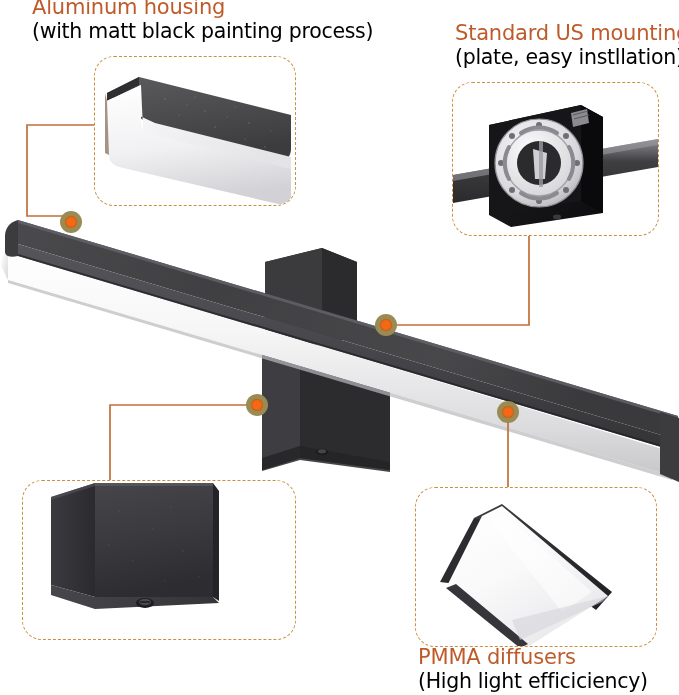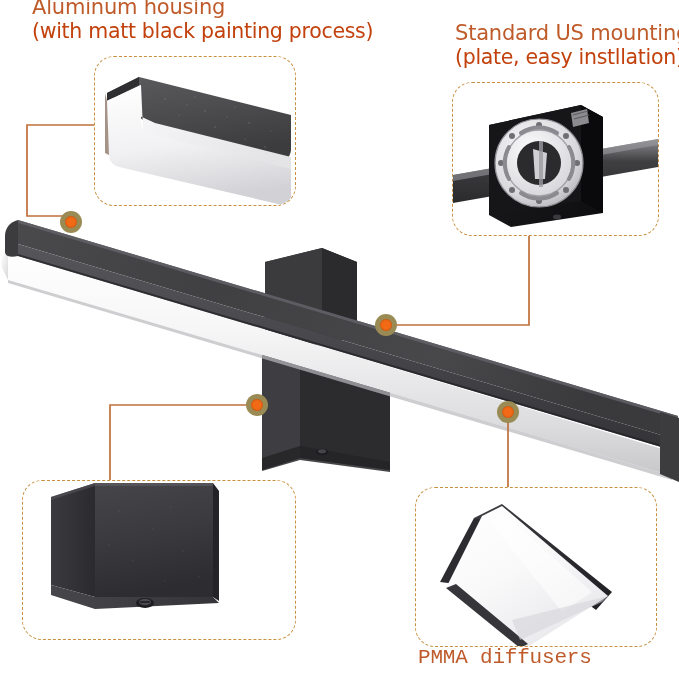--- a/index.html
+++ b/index.html
@@ -15,29 +15,29 @@
   
   .callout-label{position:absolute;line-height:1.12;white-space:nowrap;}
   .callout-label .l1{
     display:block;
     color:#BF5B2A;
     font-size:21px;
     letter-spacing:-0.2px;
   }
   .callout-label .l2{
     display:block;
-    color:#c2410c;
+    color:#000000;
     font-size:20.5px;
     letter-spacing:-0.3px;
   }
 
   #lbl-aluminum{left:32px;top:-4px;}
   #lbl-mounting{left:455px;top:22px;}
   #lbl-metalbase{left:22px;top:642px;}
-  #lbl-pmma{left:418px;top:646px;font-family:Liberation Mono, monospace;}
+  #lbl-pmma{left:418px;top:646px;}
 
   
   .inset{
     position:absolute;
     border:1.6px dashed #C9903F;
     border-radius:20px;
     background:#ffffff;
     overflow:hidden;
   }
   #inset-tl{left:94px;top:56px;width:200px;height:148px;}
@@ -345,15 +345,16 @@
   </div>
 
   <div class="callout-label" id="lbl-mounting">
     <span class="l1">Standard US mounting</span>
     <span class="l2">(plate, easy instllation)</span>
   </div>
 
 
   <div class="callout-label" id="lbl-pmma">
     <span class="l1">PMMA diffusers</span>
+    <span class="l2">(High light efficiciency)</span>
   </div>
 
 </div>
 
 </body></html>

